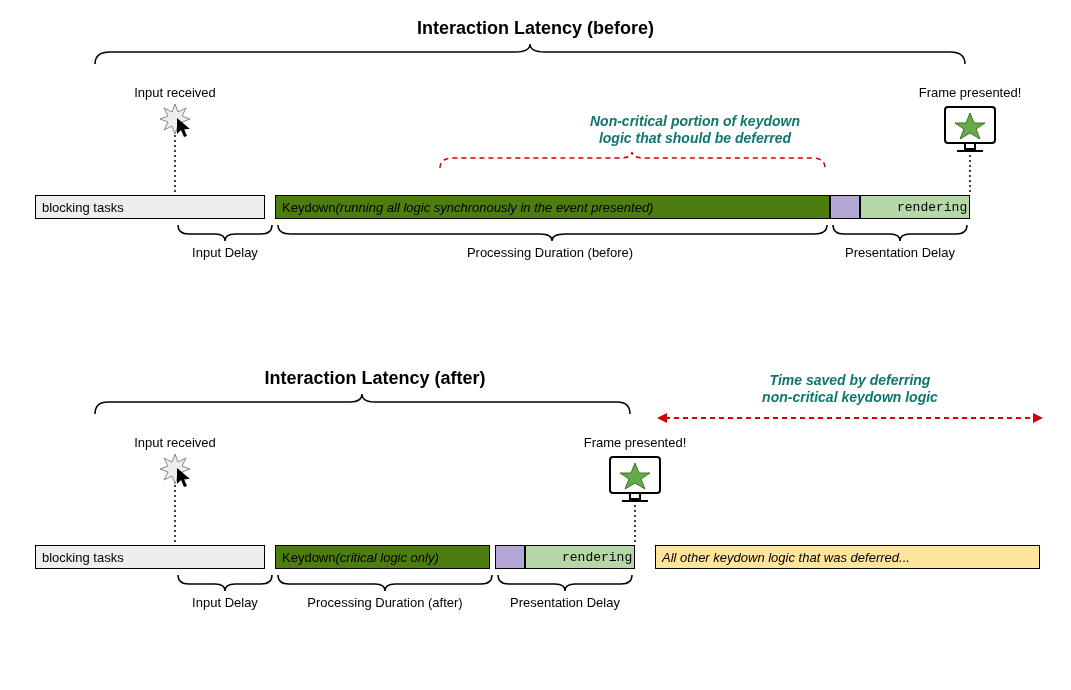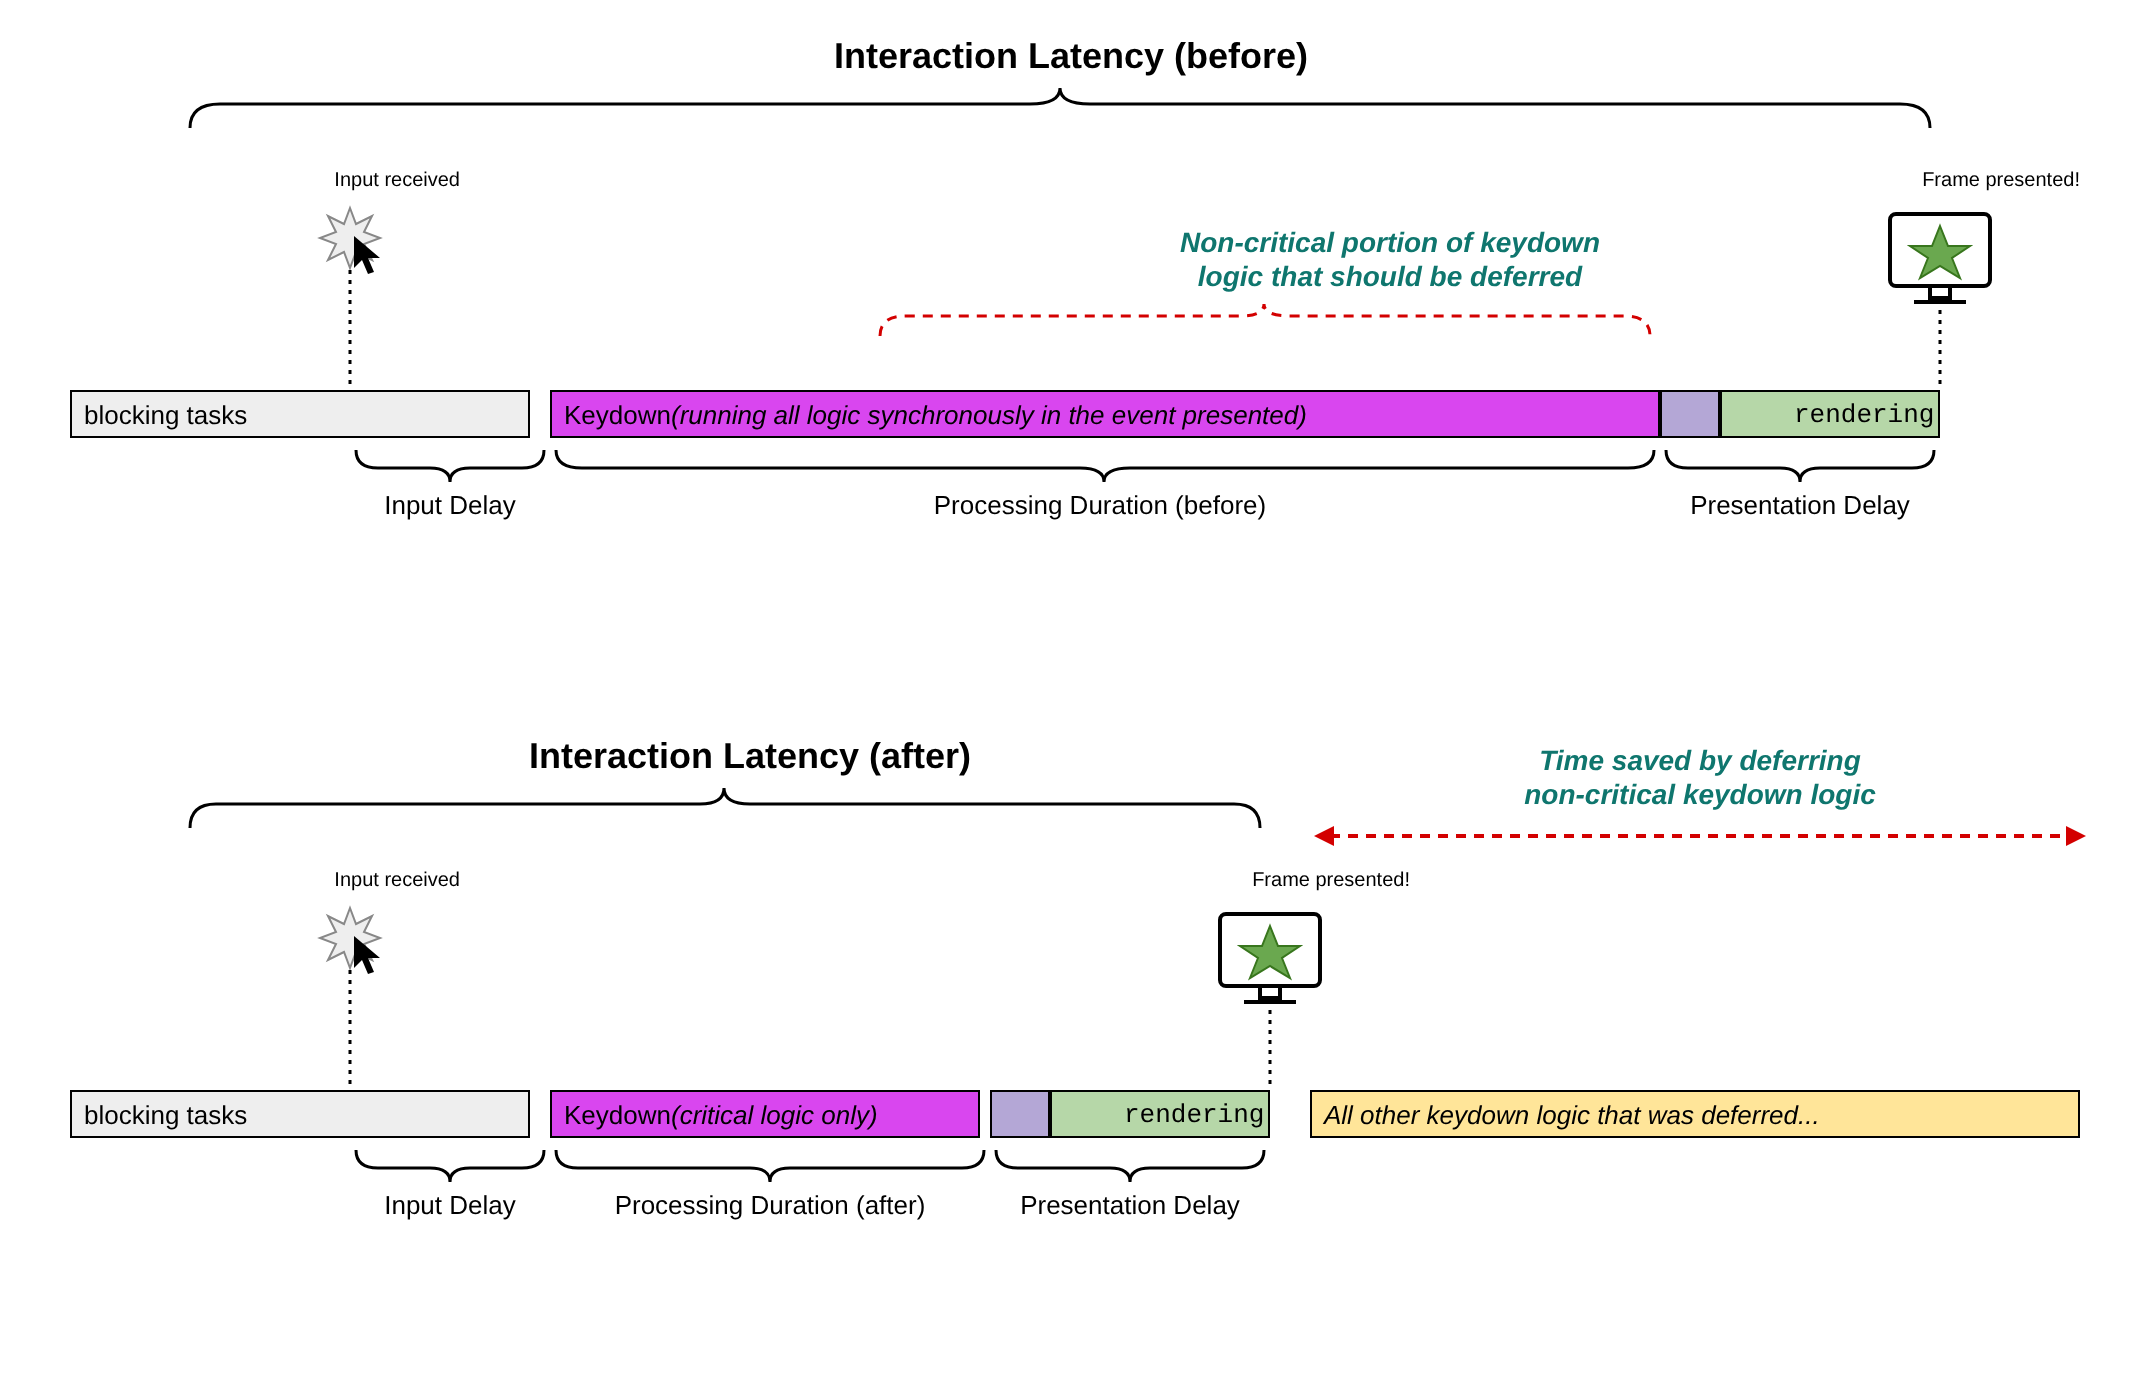--- a/index.html
+++ b/index.html
@@ -6,25 +6,25 @@
   body {
     font-family: Arial, Helvetica, sans-serif;
     background: #fff;
     width: 1071px;
     height: 690px;
     position: relative;
     color: #000;
   }
   .diagram { position: absolute; left: 0; right: 0; }
   .title { font-size: 18px; font-weight: 700; text-align: center; }
-  .small-label { font-size: 10px; text-align: right; }
+  .small-label { font-size: 13px; text-align: center; }
   .red-label { color: #0f766e; font-style: italic; font-weight: 700; font-size: 14px; text-align: center; line-height: 1.2; }
   .block { position: absolute; height: 24px; border: 1px solid #000; display: flex; align-items: center; padding: 0 6px; font-size: 13px; }
   .blocking { background: #eeeeee; }
-  .keydown { background: #d946ef; }
+  .keydown { background: #4d7c0f; }
   .purple { background: #b4a7d6; }
   .render { background: #b6d7a8; font-family: "Courier New", monospace; padding-left: 36px; }
   .deferred { background: #ffe599; font-style: italic; }
   .italic { font-style: italic; }
   .brace-top { position: absolute; stroke: #000; fill: none; stroke-width: 1.5; }
   .brace-bottom { position: absolute; stroke: #000; fill: none; stroke-width: 1.5; }
   .dashed-red { stroke: #d30000; stroke-dasharray: 5 4; fill: none; stroke-width: 1.5; }
   .dotted { stroke: #000; stroke-dasharray: 2 3; fill: none; stroke-width: 1.5; }
   .underbrace-label { position: absolute; font-size: 13px; text-align: center; }
   .arrow-red { stroke: #d30000; stroke-dasharray: 5 4; fill: none; stroke-width: 2; }

